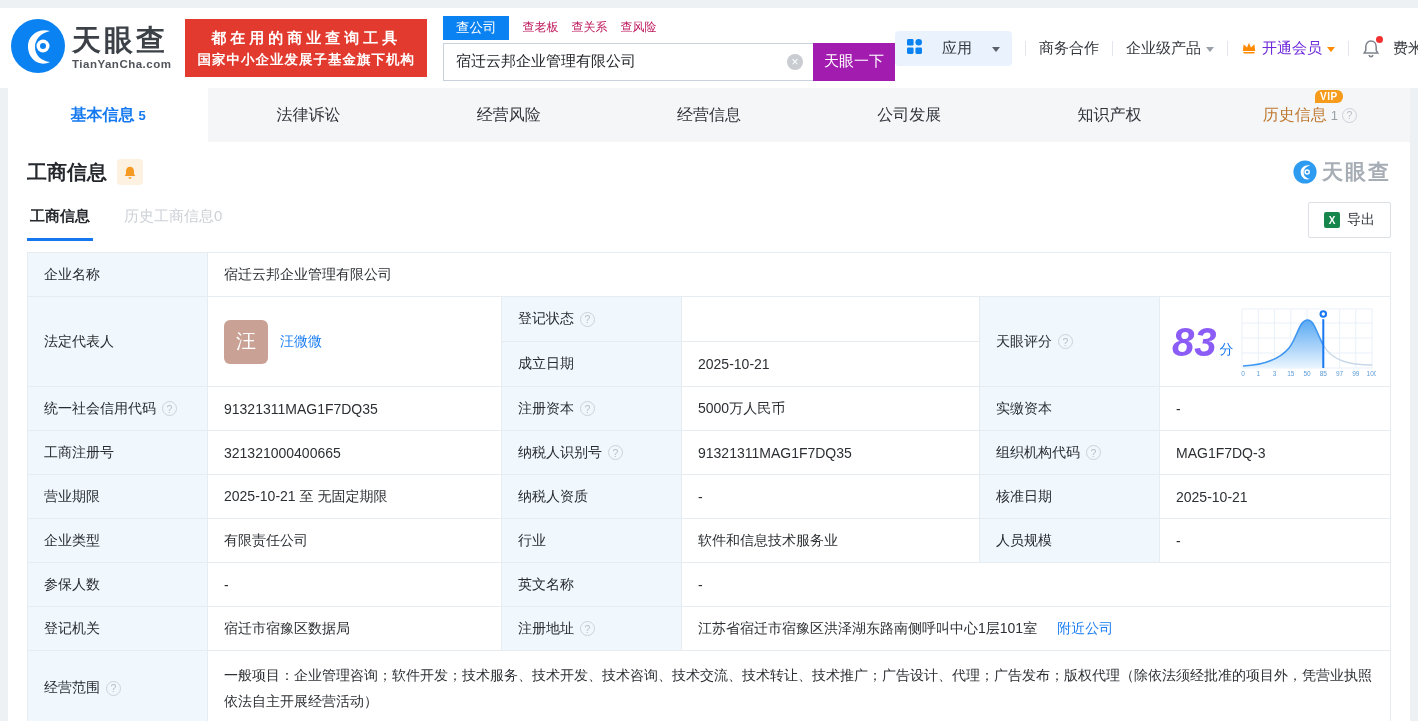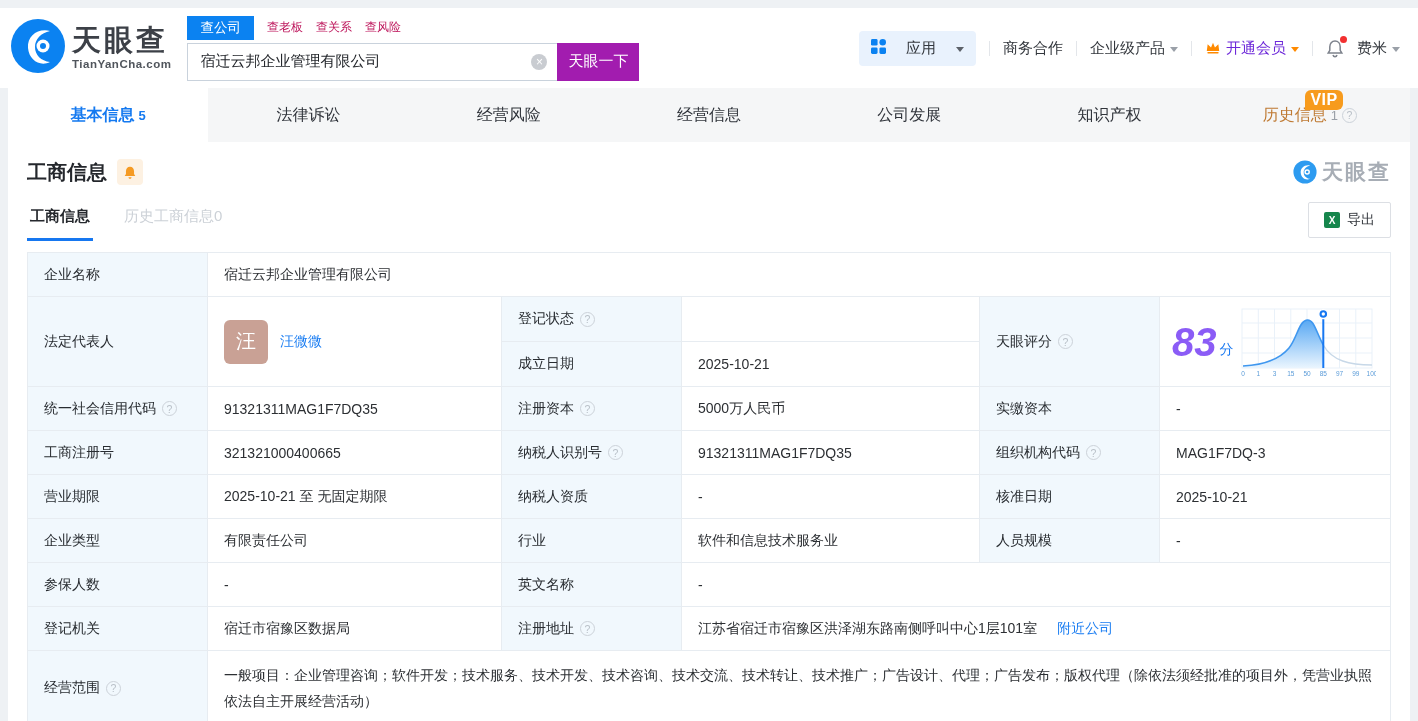--- a/index.html
+++ b/index.html
@@ -36,21 +36,21 @@
   .vip-link { color:#6d28d9; }
   .bell-wrap { position:relative; cursor:pointer; display:flex; }
   .bell-dot { position:absolute; top:-3px; right:-3px; width:7px; height:7px; border-radius:50%; background:#f23030; }
   
   .tab-band { margin:0 8px; height:54px; background:#f5f6f7; display:flex; }
   .main-tab { flex:1; display:flex; align-items:center; justify-content:center; gap:4px; font-size:16px; color:#30343b; cursor:pointer; }
   .main-tab.active { background:#fff; color:#1479f0; font-weight:bold; }
   .main-tab .count { font-size:13px; }
   .main-tab.history { color:#bf7a33; }
   .label-wrap { position:relative; }
-  .vip-badge { position:absolute; top:-15px; right:-16px; background:#f79b1d; color:#fff; font-size:16px; font-weight:bold; padding:1px 5px; border-radius:6px 6px 6px 0; letter-spacing:.5px; }
+  .vip-badge { position:absolute; top:-15px; right:-16px; background:#f79b1d; color:#fff; font-size:10px; font-weight:bold; padding:1px 5px; border-radius:6px 6px 6px 0; letter-spacing:.5px; }
   .main-tab.history .count { color:#9aa0a8; font-weight:normal; }
   .q-circle { width:15px; height:15px; border-radius:50%; border:1px solid #ccd2d9; color:#b9c0c8; font-size:10.5px; display:inline-flex; align-items:center; justify-content:center; font-weight:normal; }
   
   .card { margin:0 8px; background:#fff; padding:16px 19px 20px; min-height:570px; }
   .sec-head { display:flex; align-items:center; }
   .sec-title { font-size:20px; font-weight:bold; color:#24272c; }
   .bell-chip { margin-left:10px; width:26px; height:26px; border-radius:4px; background:#fdf1e2; display:flex; align-items:center; justify-content:center; cursor:pointer; }
   .watermark { margin-left:auto; display:flex; align-items:center; gap:5px; }
   .wm-text { font-size:21px; font-weight:bold; color:#a7adb5; letter-spacing:2px; }
   .subtab-row { margin-top:16px; display:flex; align-items:center; }
@@ -98,20 +98,24 @@
         <circle cx="33" cy="28" r="6.5" fill="#ffffff"></circle>
         <circle cx="33" cy="28" r="3" fill="#0b82f1"></circle>
       </svg>
     </span>
     <span class="logo-text">
       <div class="logo-title">天眼查</div>
       <div class="logo-domain">TianYanCha.com</div>
     </span>
   </div>
 
+  <div class="banner">
+    <div class="banner-l1">都在用的商业查询工具</div>
+    <div class="banner-l2">国家中小企业发展子基金旗下机构</div>
+  </div>
 
   <div class="search-block">
     <div class="search-tabs">
       <span class="s-tab active">查公司</span>
       <span class="s-tab">查老板</span>
       <span class="s-tab">查关系</span>
       <span class="s-tab">查风险</span>
     </div>
     <div class="search-row">
       <span class="search-input-wrap">

